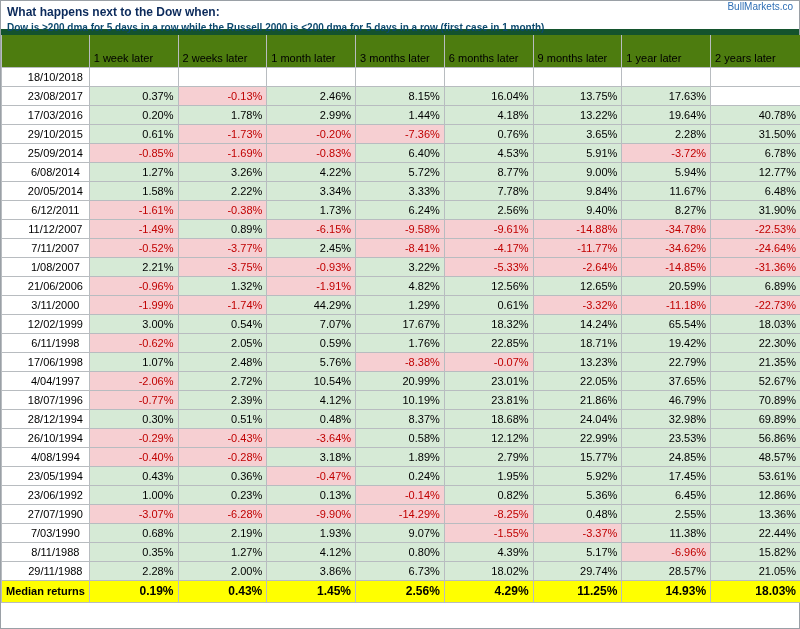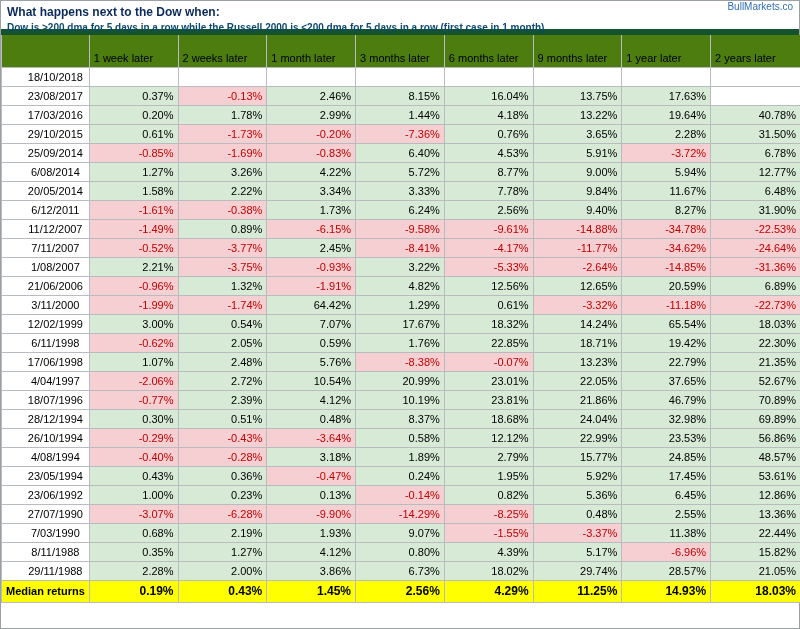--- a/index.html
+++ b/index.html
@@ -235,21 +235,21 @@
           <td class="num pos">4.82%</td>
           <td class="num pos">12.56%</td>
           <td class="num pos">12.65%</td>
           <td class="num pos">20.59%</td>
           <td class="num pos">6.89%</td>
         </tr>
         <tr>
           <td class="date">3/11/2000</td>
           <td class="num neg">-1.99%</td>
           <td class="num neg">-1.74%</td>
-          <td class="num pos">64.42%</td>
+          <td class="num pos">44.29%</td>
           <td class="num pos">1.29%</td>
           <td class="num pos">0.61%</td>
           <td class="num neg">-3.32%</td>
           <td class="num neg">-11.18%</td>
           <td class="num neg">-22.73%</td>
         </tr>
         <tr>
           <td class="date">12/02/1999</td>
           <td class="num pos">3.00%</td>
           <td class="num pos">0.54%</td>

